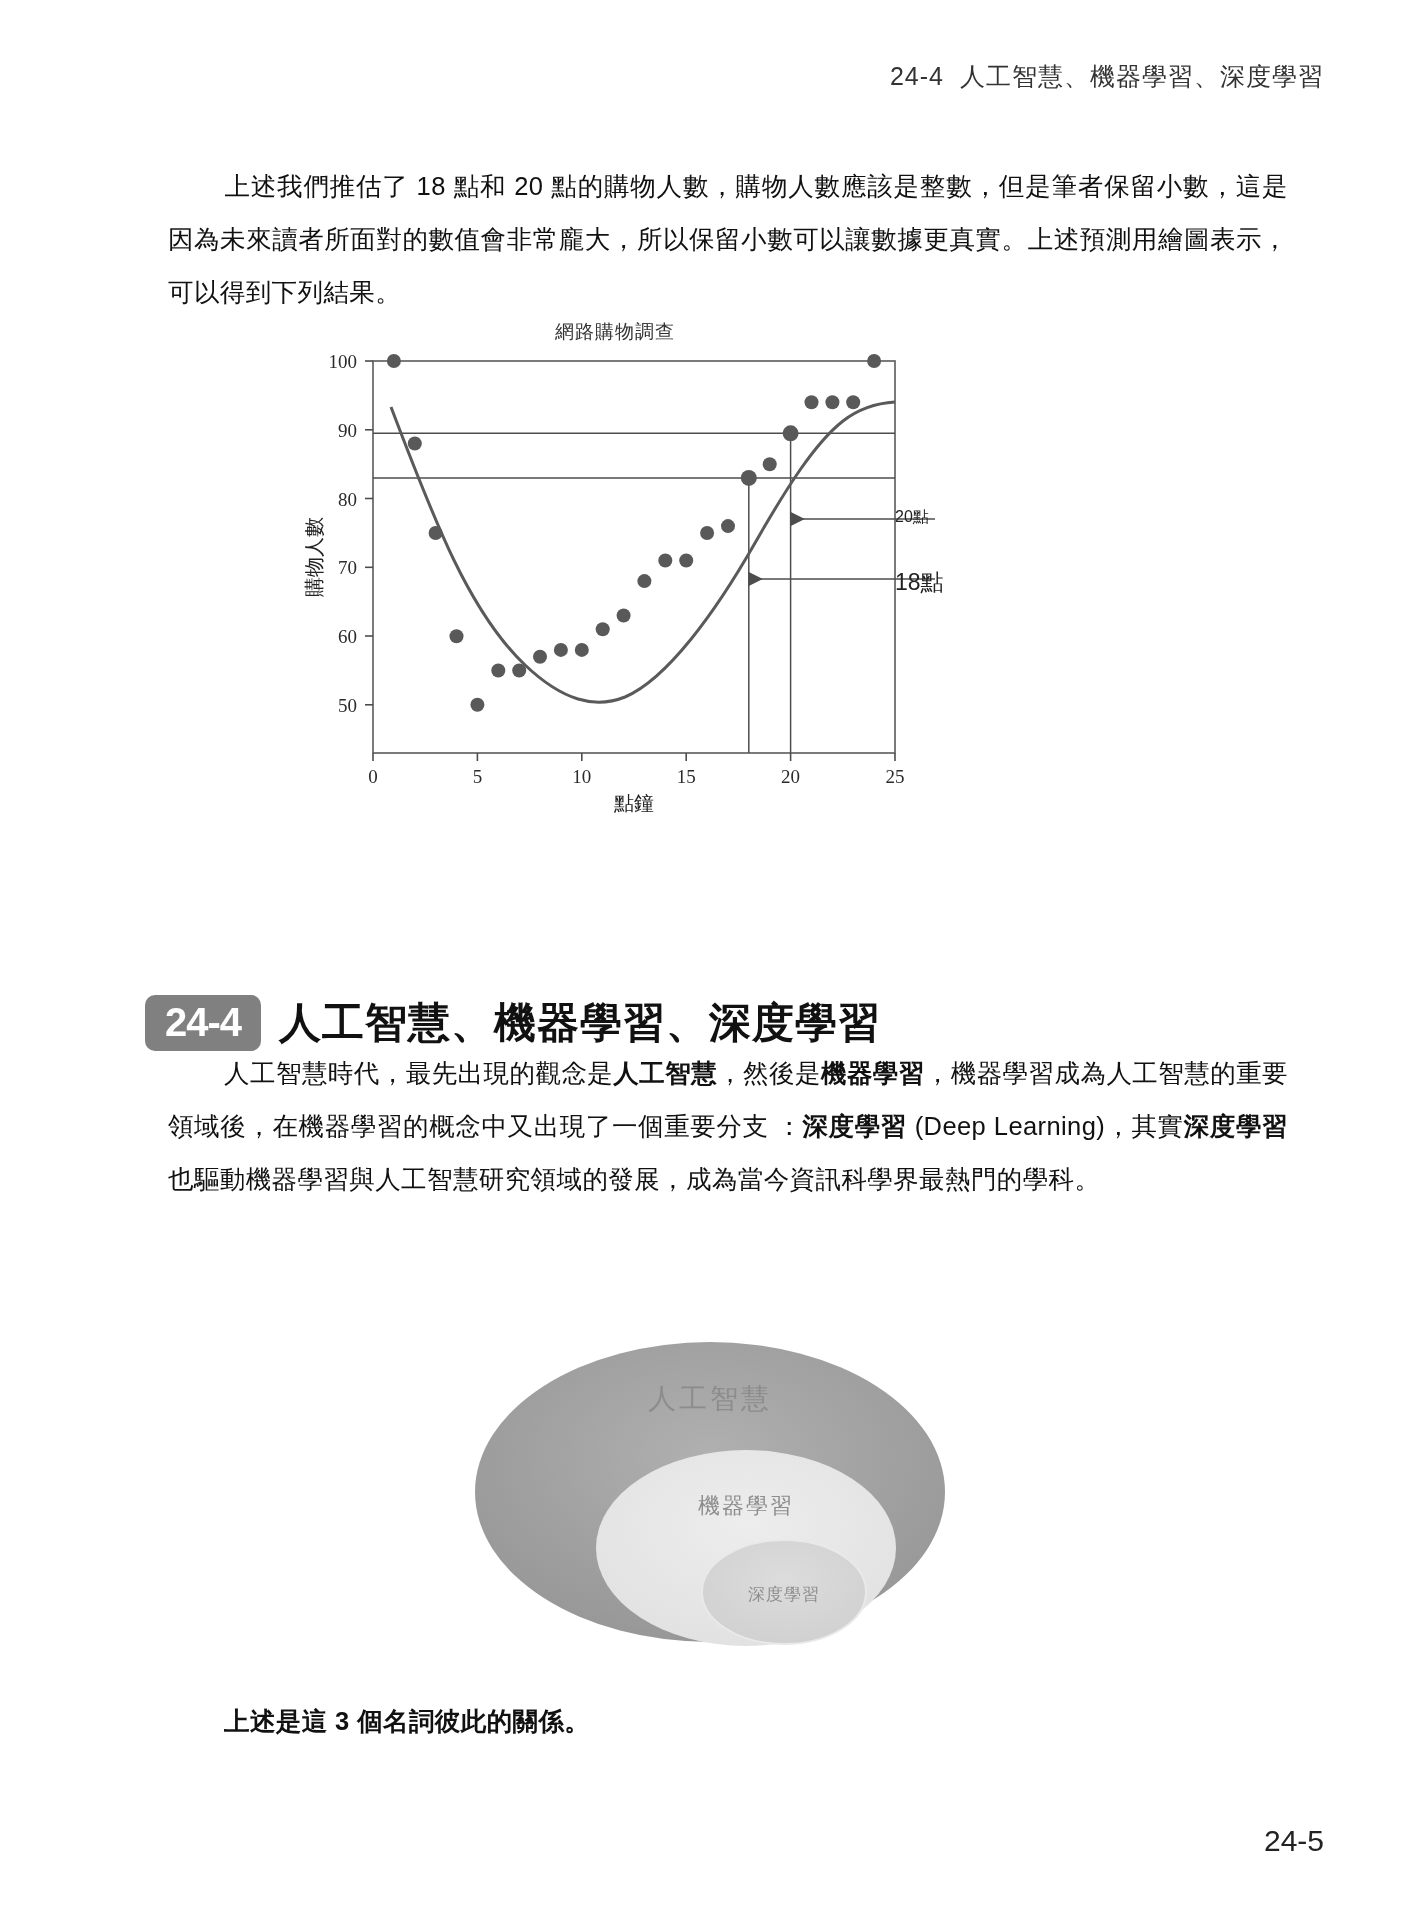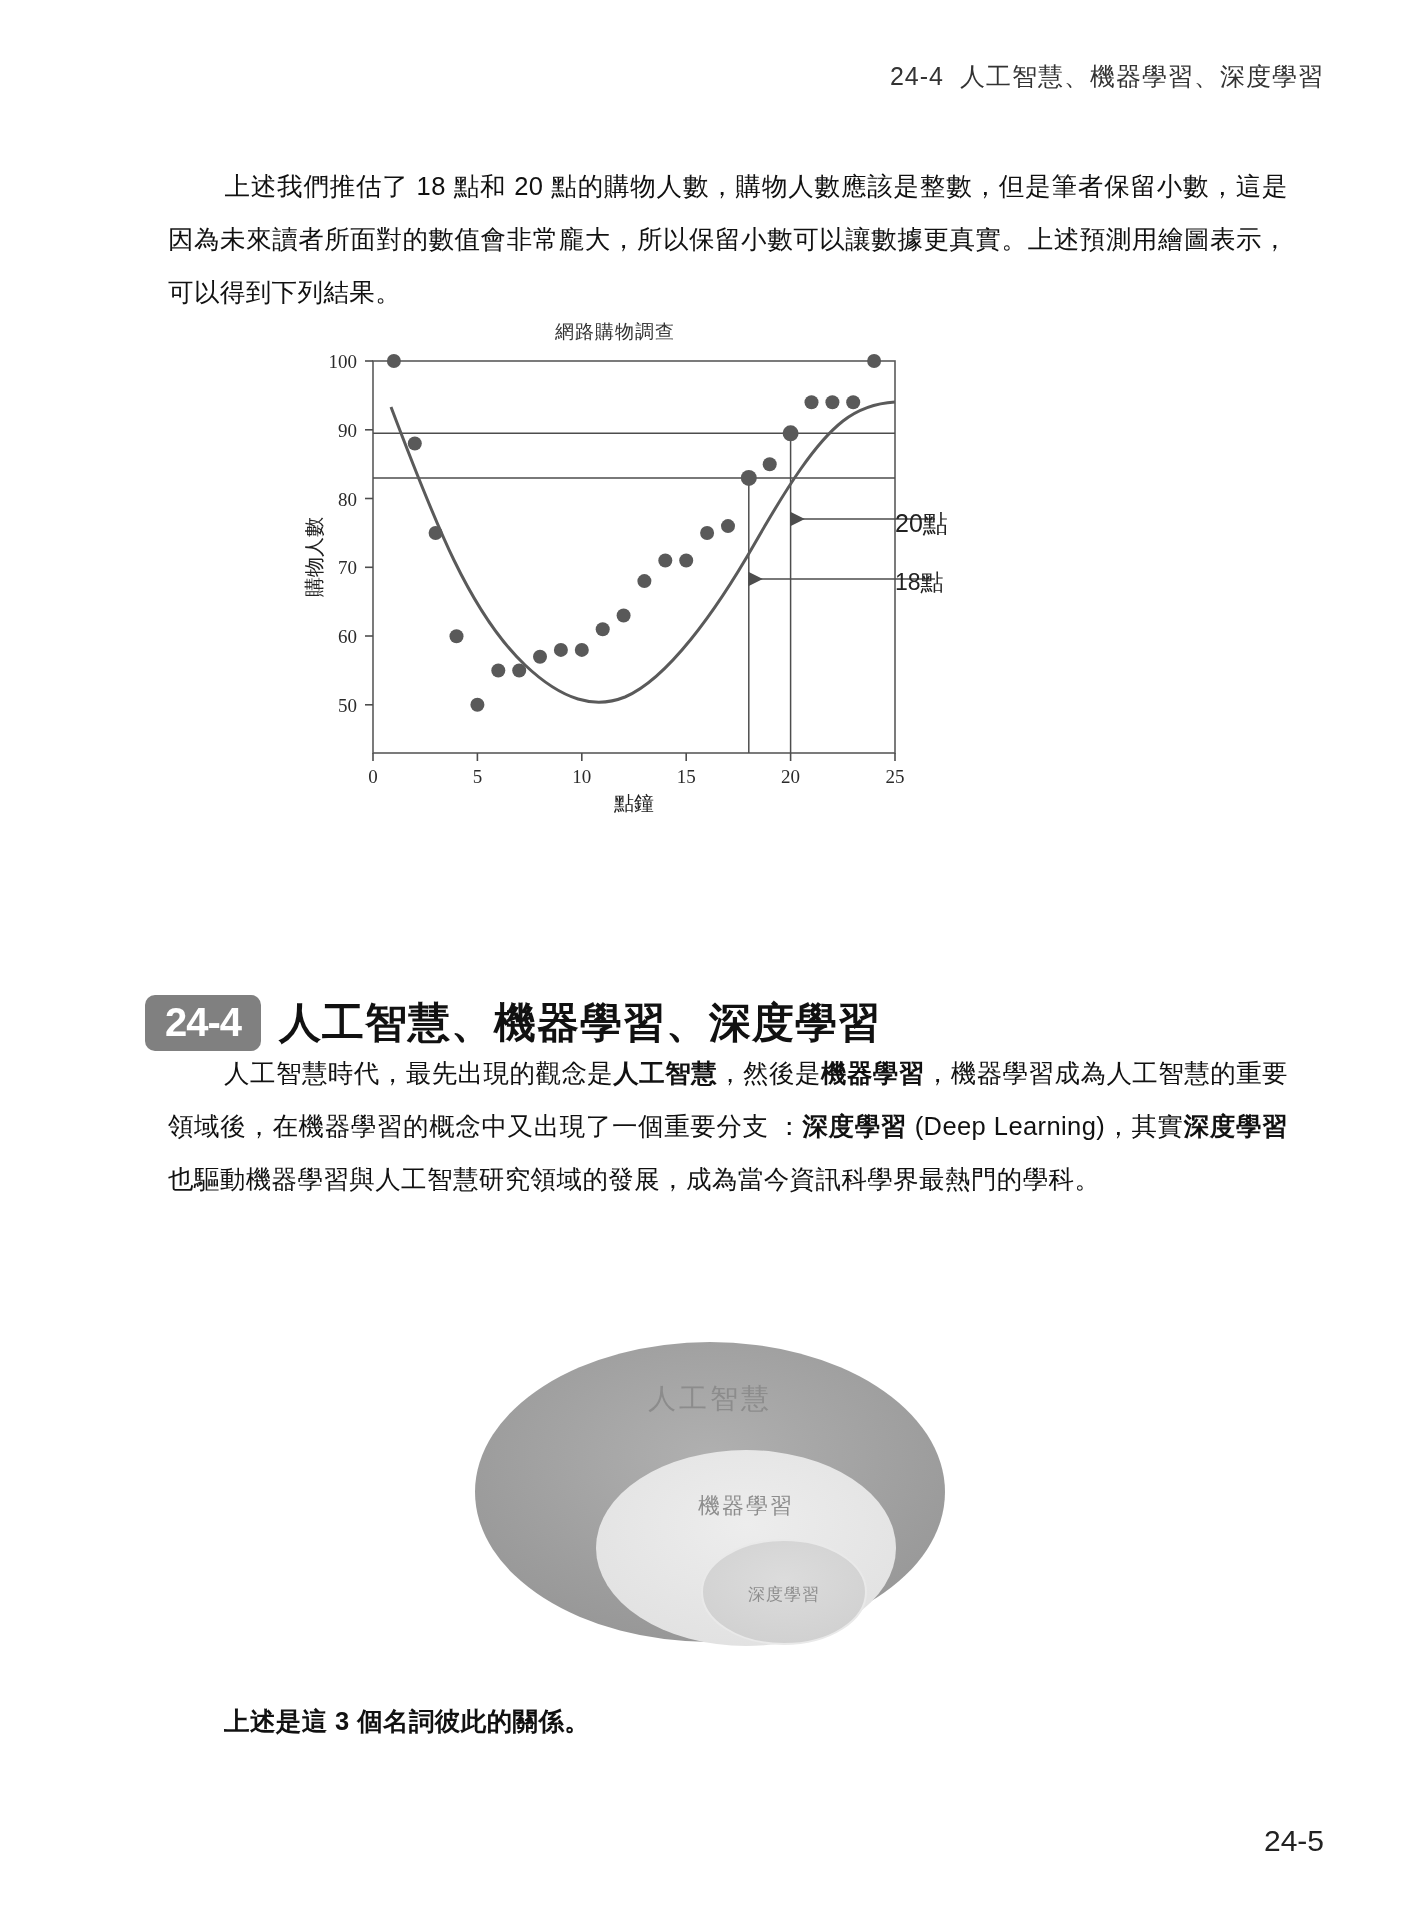--- a/index.html
+++ b/index.html
@@ -198,21 +198,21 @@
 
     <defs>
       <marker id="arrL" markerWidth="9" markerHeight="9" refX="8" refY="4.5" orient="auto">
         <path d="M 9 0 L 0 4.5 L 9 9 Z" fill="#4d4d4d"></path>
       </marker>
     </defs>
     <line x1="640" y1="206" x2="497" y2="206" stroke="#4d4d4d" stroke-width="1.6" marker-end="url(#arrL)"></line>
     <line x1="640" y1="266" x2="455" y2="266" stroke="#4d4d4d" stroke-width="1.6" marker-end="url(#arrL)"></line>
   </svg>
 
-  <div style="position:absolute; left:600px; top:194px; font-size:25px; color:#222; white-space:nowrap;">20點</div>
+  <div style="position:absolute; left:600px; top:194px; font-size:16px; color:#222; white-space:nowrap;">20點</div>
   <div style="position:absolute; left:600px; top:254px; font-size:23px; color:#222; white-space:nowrap;">18點</div>
 </div>
 
 <div class="section-heading">
   <span class="section-badge">24-4</span>
   <span class="section-title">人工智慧、機器學習、深度學習</span>
 </div>
 
 <div class="para" id="para-2"><span class="indent"></span><span>人工智慧時代，最先出現的觀念是</span><b>人工智慧</b><span>，然後是</span><b>機器學習</b><span>，機器學習成為人工智慧的重要領域後，在機器學習的概念中又出現了一個重要分支 ：</span><b>深度學習</b><span> (Deep Learning)，其實</span><b>深度學習</b><span>也驅動機器學習與人工智慧研究領域的發展，成為當今資訊科學界最熱門的學科。</span></div>
 

